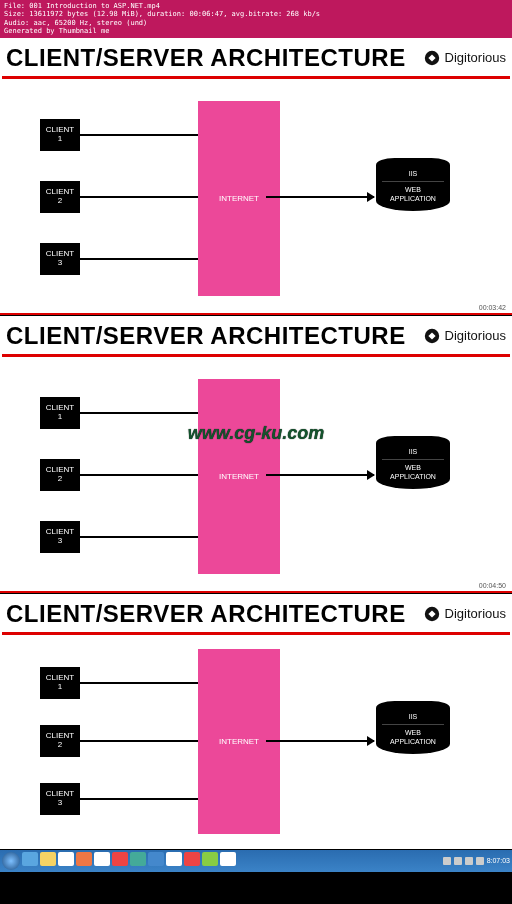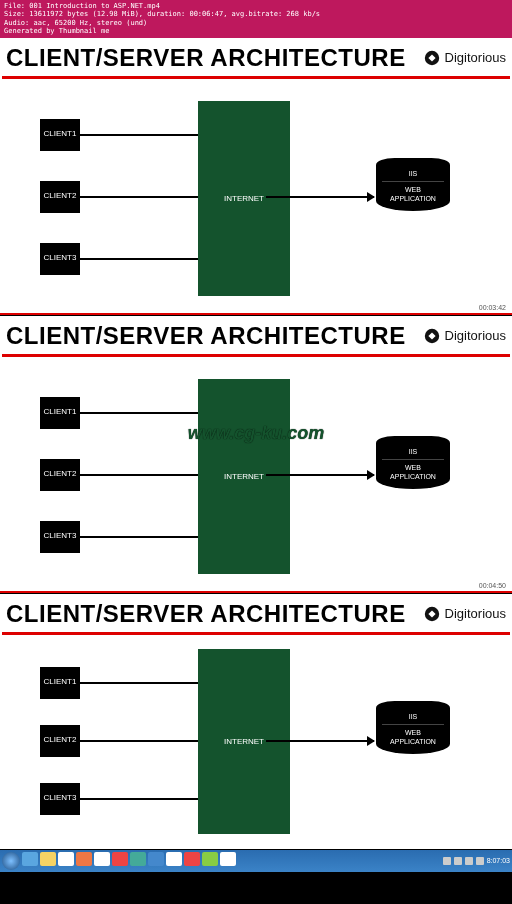--- a/index.html
+++ b/index.html
@@ -6,23 +6,23 @@
     body { width: 512px; background: #000; font-family: Arial, sans-serif; }
     .meta-text { background: #be185d; color: #fff; font-size: 7px; padding: 2px 4px; line-height: 1.2; font-family: monospace; }
     .meta-line { display: block; }
     .slide { background: #fff; position: relative; border-bottom: 2px solid #d00; margin-bottom: 1px; }
     .slide-header { display: flex; justify-content: space-between; align-items: center; padding: 6px 6px 4px 6px; }
     .slide-title { font-size: 24px; font-weight: bold; color: #000; letter-spacing: 0.5px; }
     .logo { display: flex; align-items: center; gap: 4px; font-size: 13px; color: #111; }
     .logo-icon { width: 18px; height: 18px; }
     .redline { height: 3px; background: #d00; margin: 0 2px 4px 2px; }
     .diagram { position: relative; height: 230px; }
-    .client-box { position: absolute; width: 40px; height: 32px; background: #000; color: #fff; font-size: 8px; display: flex; flex-direction: row; justify-content: center; align-items: center; line-height: 1.1; }
+    .client-box { position: absolute; width: 40px; height: 32px; background: #000; color: #fff; font-size: 8px; display: flex; flex-direction: column; justify-content: center; align-items: center; line-height: 1.1; }
     .client-box span:first-child { font-weight: normal; }
-    .internet-box { position: absolute; left: 198px; top: 18px; width: 92px; height: 195px; background: #14532d; color: #fff; font-size: 8px; display: flex; align-items: center; justify-content: center; }
+    .internet-box { position: absolute; left: 198px; top: 18px; width: 82px; height: 195px; background: #ec4899; color: #fff; font-size: 8px; display: flex; align-items: center; justify-content: center; }
     .cylinder { position: absolute; left: 376px; width: 74px; }
     .cyl-top { height: 14px; background: #000; border-radius: 50% / 100%; }
     .cyl-body { background: #000; color: #fff; font-size: 7px; text-align: center; padding: 4px 2px 8px; line-height: 1.3; margin-top: -7px; border-bottom-left-radius: 37px 10px; border-bottom-right-radius: 37px 10px; }
     .cyl-body .sep { height: 1px; background: #444; margin: 3px 4px; }
     .hline { position: absolute; height: 2px; background: #000; }
     .arrow { position: absolute; height: 2px; background: #000; }
     .arrow::after { content: ''; position: absolute; right: -1px; top: -4px; width: 0; height: 0; border-left: 8px solid #000; border-top: 5px solid transparent; border-bottom: 5px solid transparent; }
     .timestamp { position: absolute; right: 6px; bottom: 2px; color: #555; font-size: 7px; }
     .watermark { position: absolute; left: 50%; transform: translateX(-50%); color: #14532d; font-size: 18px; font-weight: bold; font-style: italic; text-shadow: 0 0 1px #000; }
     .taskbar { height: 22px; width: 512px; background: linear-gradient(#2a6cb0,#3b83c7); display: flex; align-items: center; justify-content: space-between; padding: 0 2px; }

